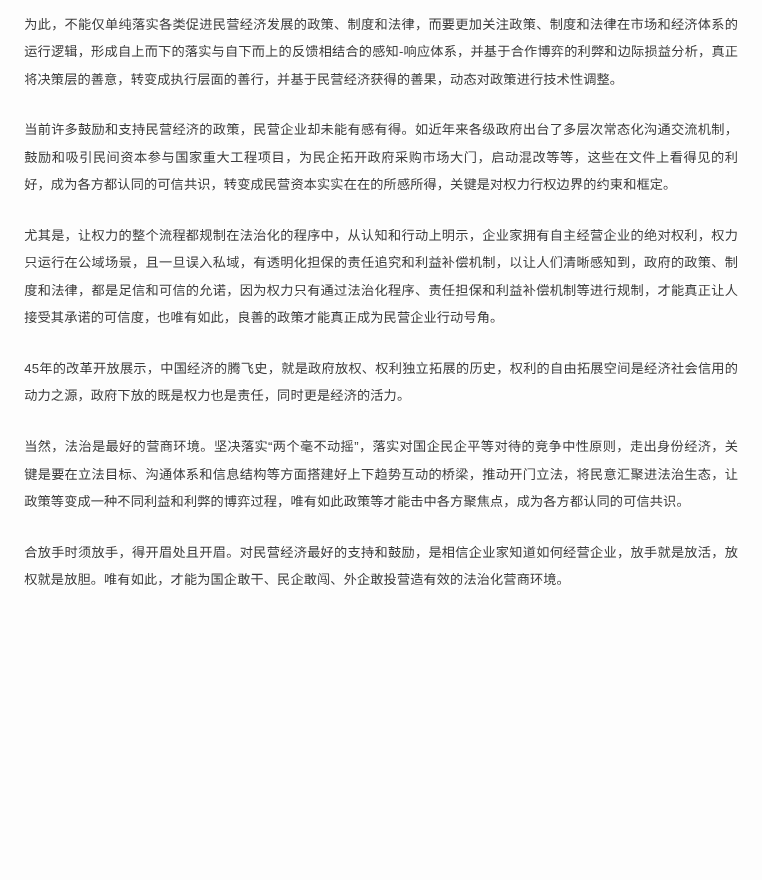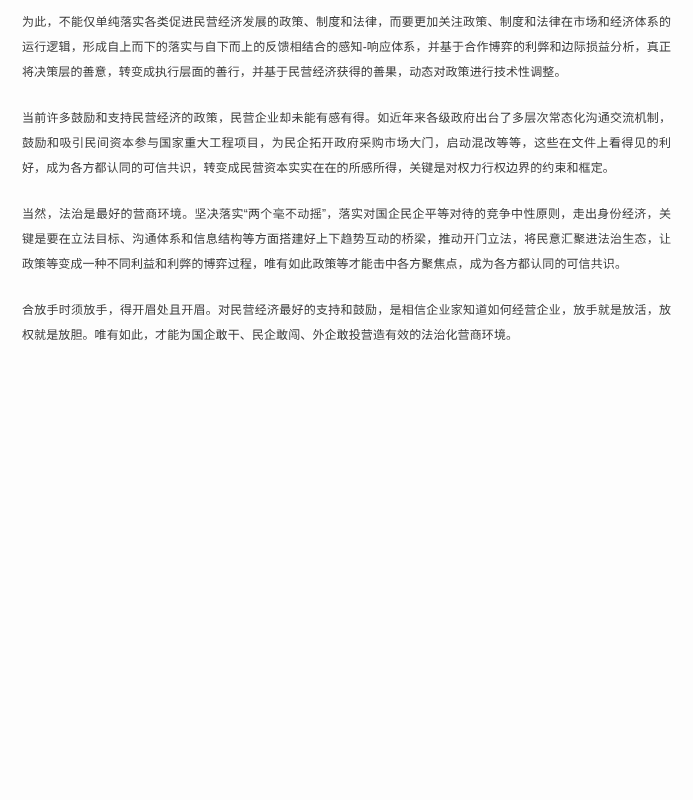--- a/index.html
+++ b/index.html
@@ -42,16 +42,18 @@
     margin-bottom: 0;
   }
 </style>
 </head>
 <body>
 
 <div class="page">
   <div class="article-body">
     <p class="para">为此，不能仅单纯落实各类促进民营经济发展的政策、制度和法律，而要更加关注政策、制度和法律在市场和经济体系的运行逻辑，形成自上而下的落实与自下而上的反馈相结合的感知-响应体系，并基于合作博弈的利弊和边际损益分析，真正将决策层的善意，转变成执行层面的善行，并基于民营经济获得的善果，动态对政策进行技术性调整。</p>
     <p class="para">当前许多鼓励和支持民营经济的政策，民营企业却未能有感有得。如近年来各级政府出台了多层次常态化沟通交流机制，鼓励和吸引民间资本参与国家重大工程项目，为民企拓开政府采购市场大门，启动混改等等，这些在文件上看得见的利好，成为各方都认同的可信共识，转变成民营资本实实在在的所感所得，关键是对权力行权边界的约束和框定。</p>
+    <p class="para">尤其是，让权力的整个流程都规制在法治化的程序中，从认知和行动上明示，企业家拥有自主经营企业的绝对权利，权力只运行在公域场景，且一旦误入私域，有透明化担保的责任追究和利益补偿机制，以让人们清晰感知到，政府的政策、制度和法律，都是足信和可信的允诺，因为权力只有通过法治化程序、责任担保和利益补偿机制等进行规制，才能真正让人接受其承诺的可信度，也唯有如此，良善的政策才能真正成为民营企业行动号角。</p>
+    <p class="para">45年的改革开放展示，中国经济的腾飞史，就是政府放权、权利独立拓展的历史，权利的自由拓展空间是经济社会信用的动力之源，政府下放的既是权力也是责任，同时更是经济的活力。</p>
     <p class="para">当然，法治是最好的营商环境。坚决落实“两个毫不动摇”，落实对国企民企平等对待的竞争中性原则，走出身份经济，关键是要在立法目标、沟通体系和信息结构等方面搭建好上下趋势互动的桥梁，推动开门立法，将民意汇聚进法治生态，让政策等变成一种不同利益和利弊的博弈过程，唯有如此政策等才能击中各方聚焦点，成为各方都认同的可信共识。</p>
     <p class="para">合放手时须放手，得开眉处且开眉。对民营经济最好的支持和鼓励，是相信企业家知道如何经营企业，放手就是放活，放权就是放胆。唯有如此，才能为国企敢干、民企敢闯、外企敢投营造有效的法治化营商环境。</p>
   </div>
 </div>
 
 </body></html>

